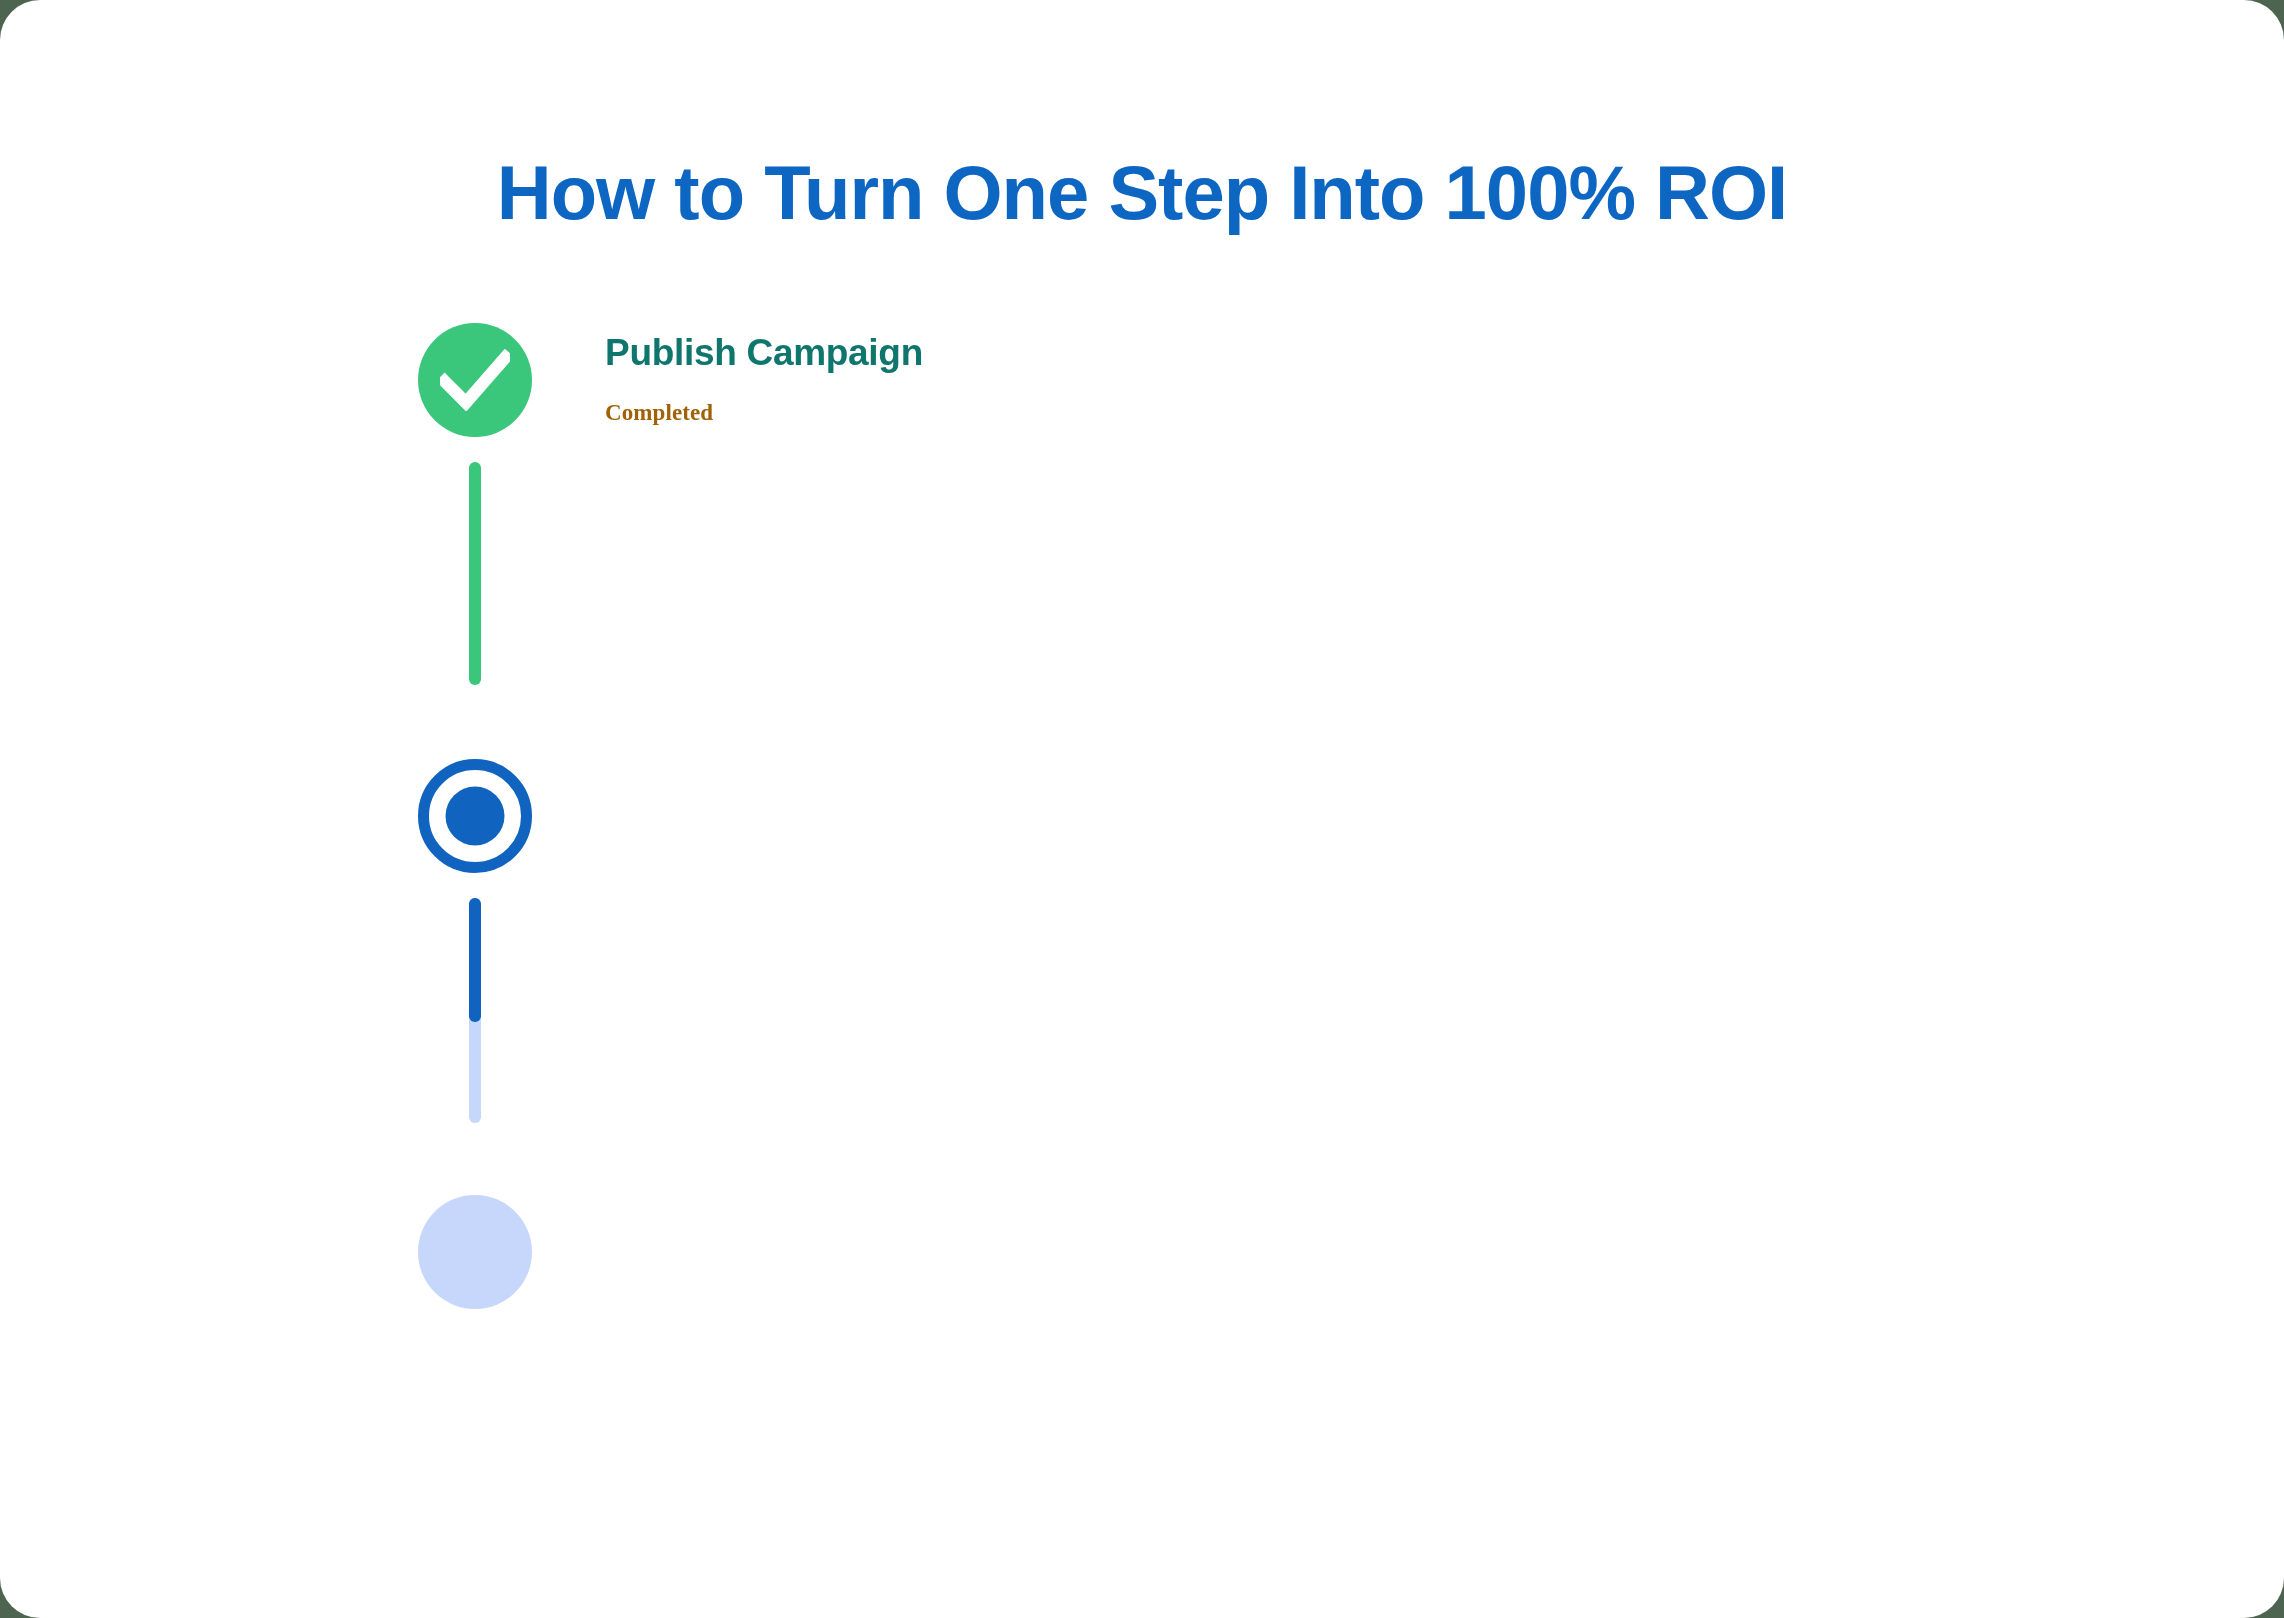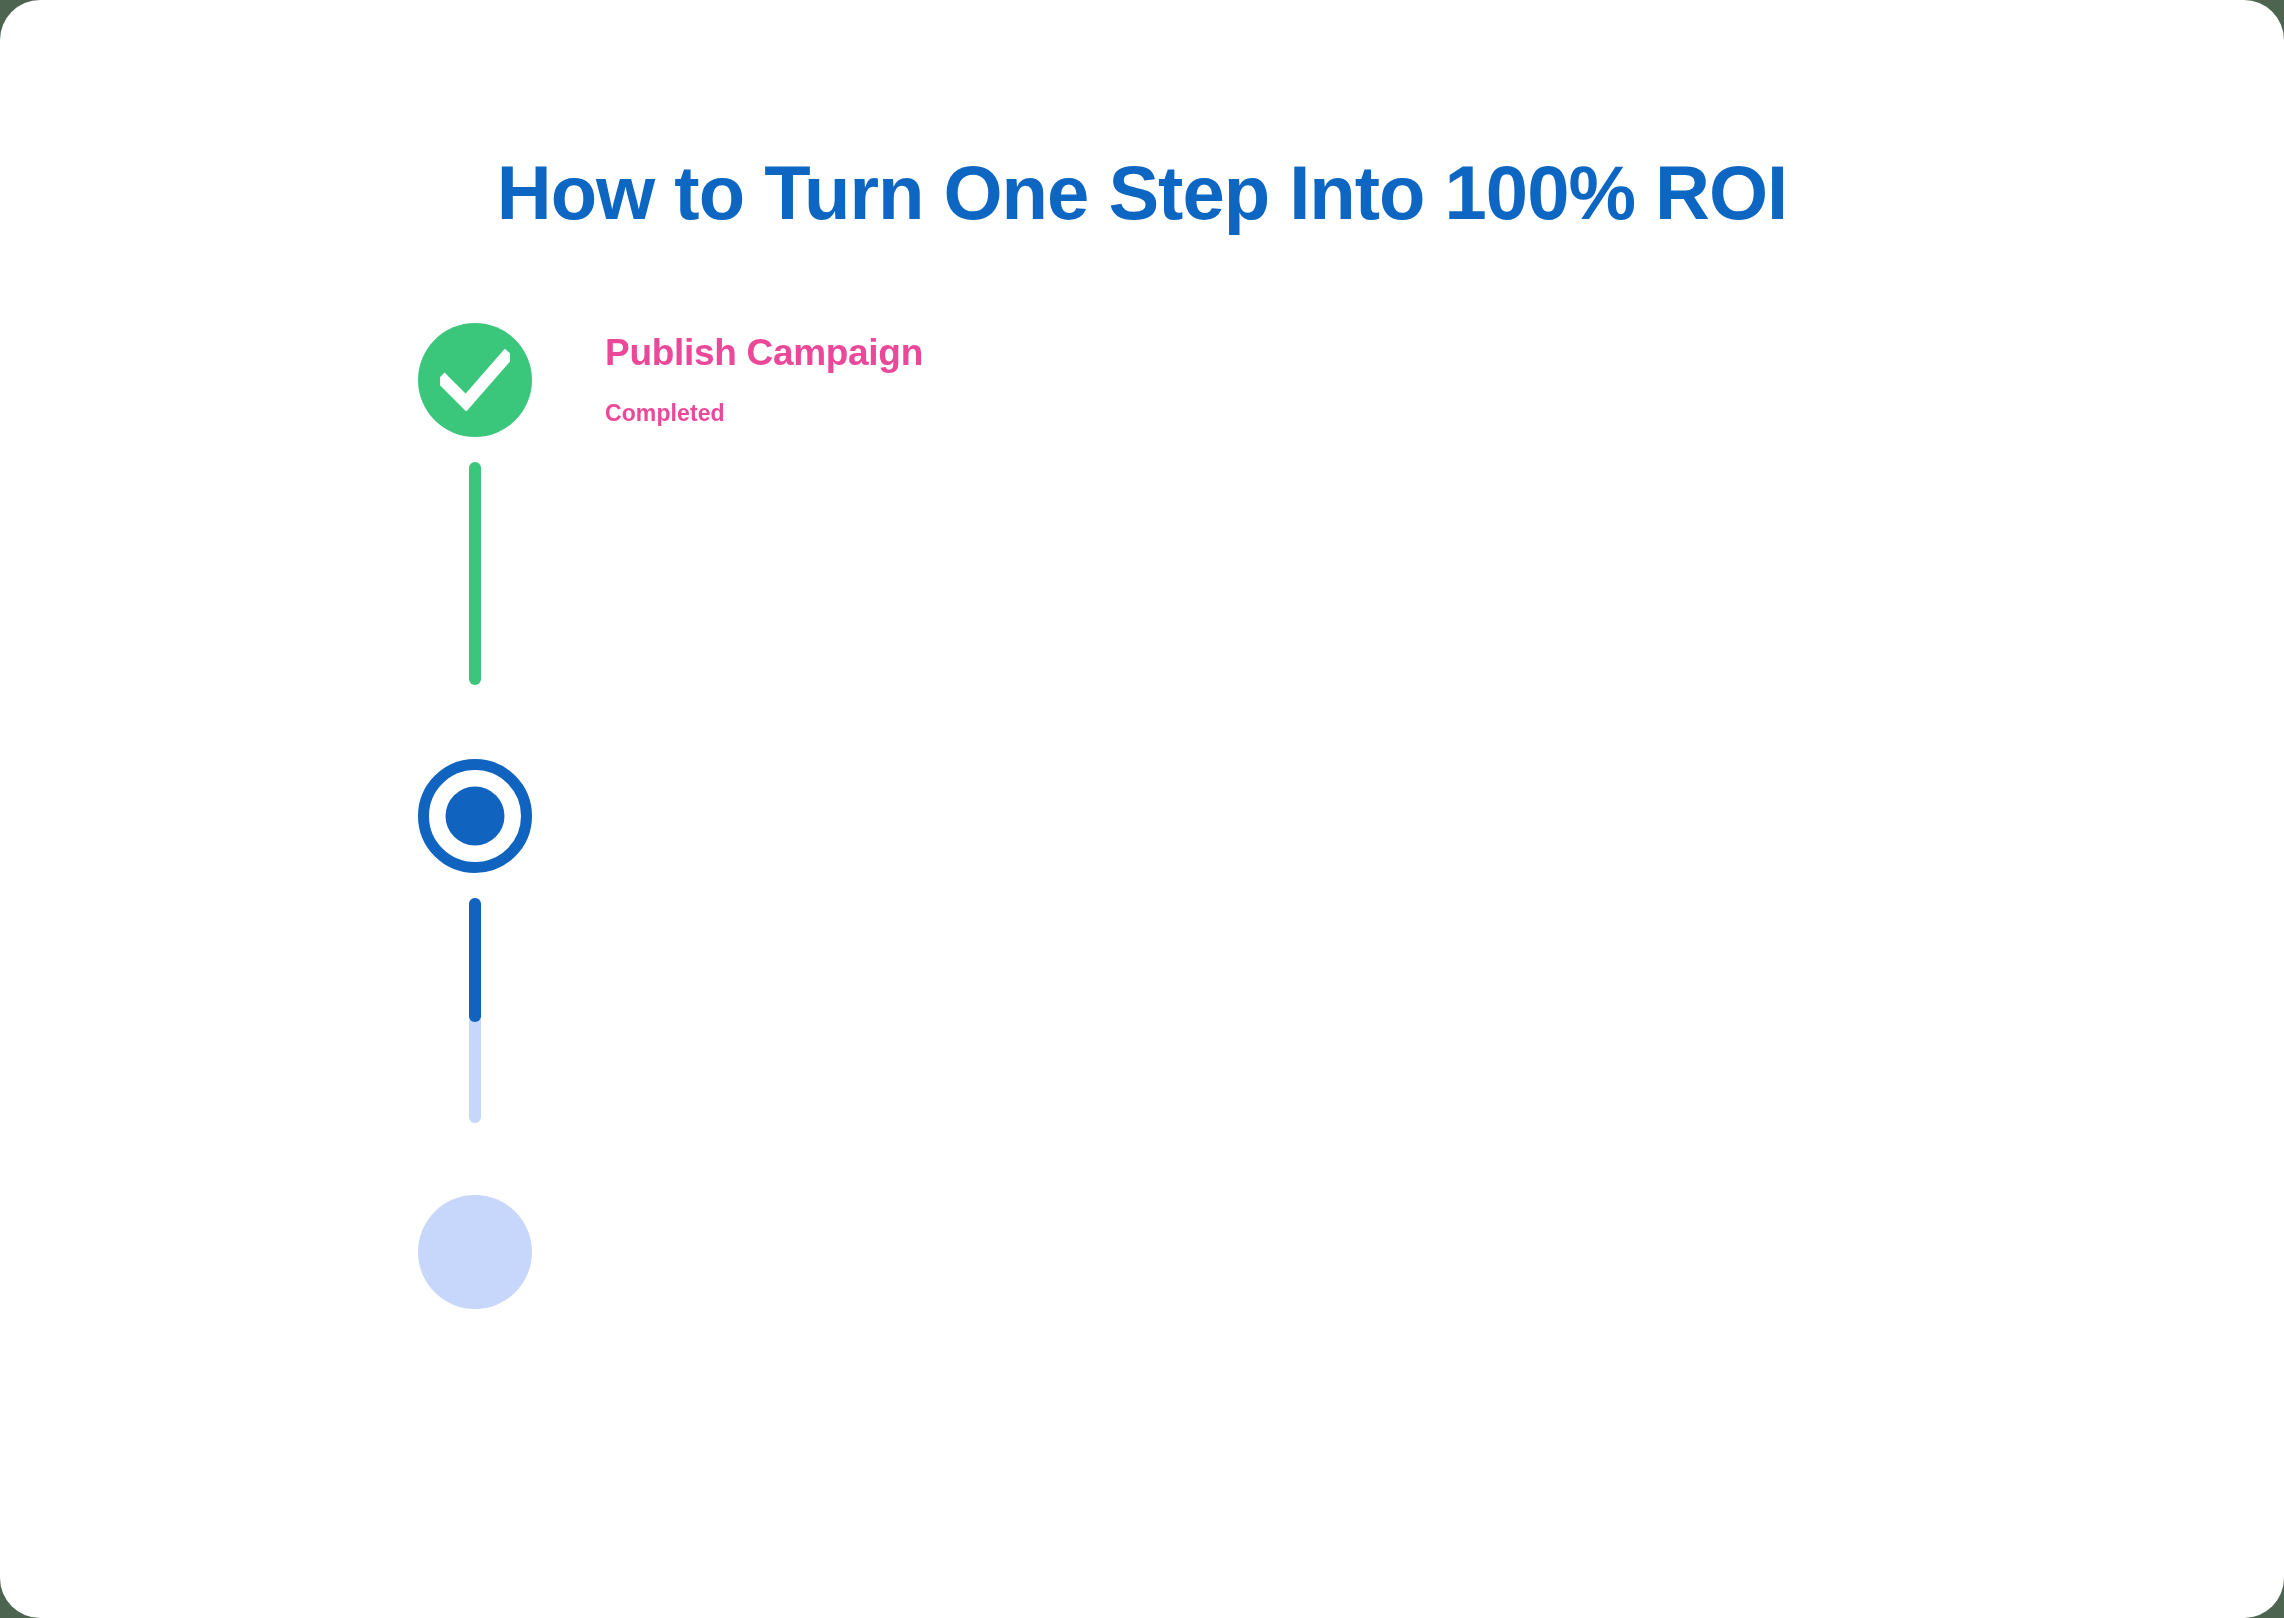--- a/index.html
+++ b/index.html
@@ -124,21 +124,21 @@
 
   
   .content {
     margin-left: 187px;
     padding-bottom: 0;
   }
 
   .step-title {
     font-size: 37px;
     font-weight: bold;
-    color: #ec4899;
+    color: #0f766e;
     letter-spacing: -0.3px;
     line-height: 1.1;
     margin: 0;
     padding-top: 10.3px;
   }
 
   .step-desc {
     font-size: 32px;
     color: #737373;
     line-height: 1.52;
@@ -147,21 +147,21 @@
     max-width: 1297px;
     font-weight: normal;
   }
 
   .step-status {
     font-size: 23px;
     font-weight: bold;
     padding-top: 26px;
     letter-spacing: 0.1px;
   }
-  .status-completed { color: #ec4899; }
+  .status-completed { color: #a16207; font-family: Liberation Serif, serif; }
   .status-inprogress { color: #1064c0; }
 </style>
 </head>
 <body>
 
 <div id="card">
 
   <h1 id="page-title">How to Turn One Step Into 100% ROI</h1>
 
   <div id="timeline">

